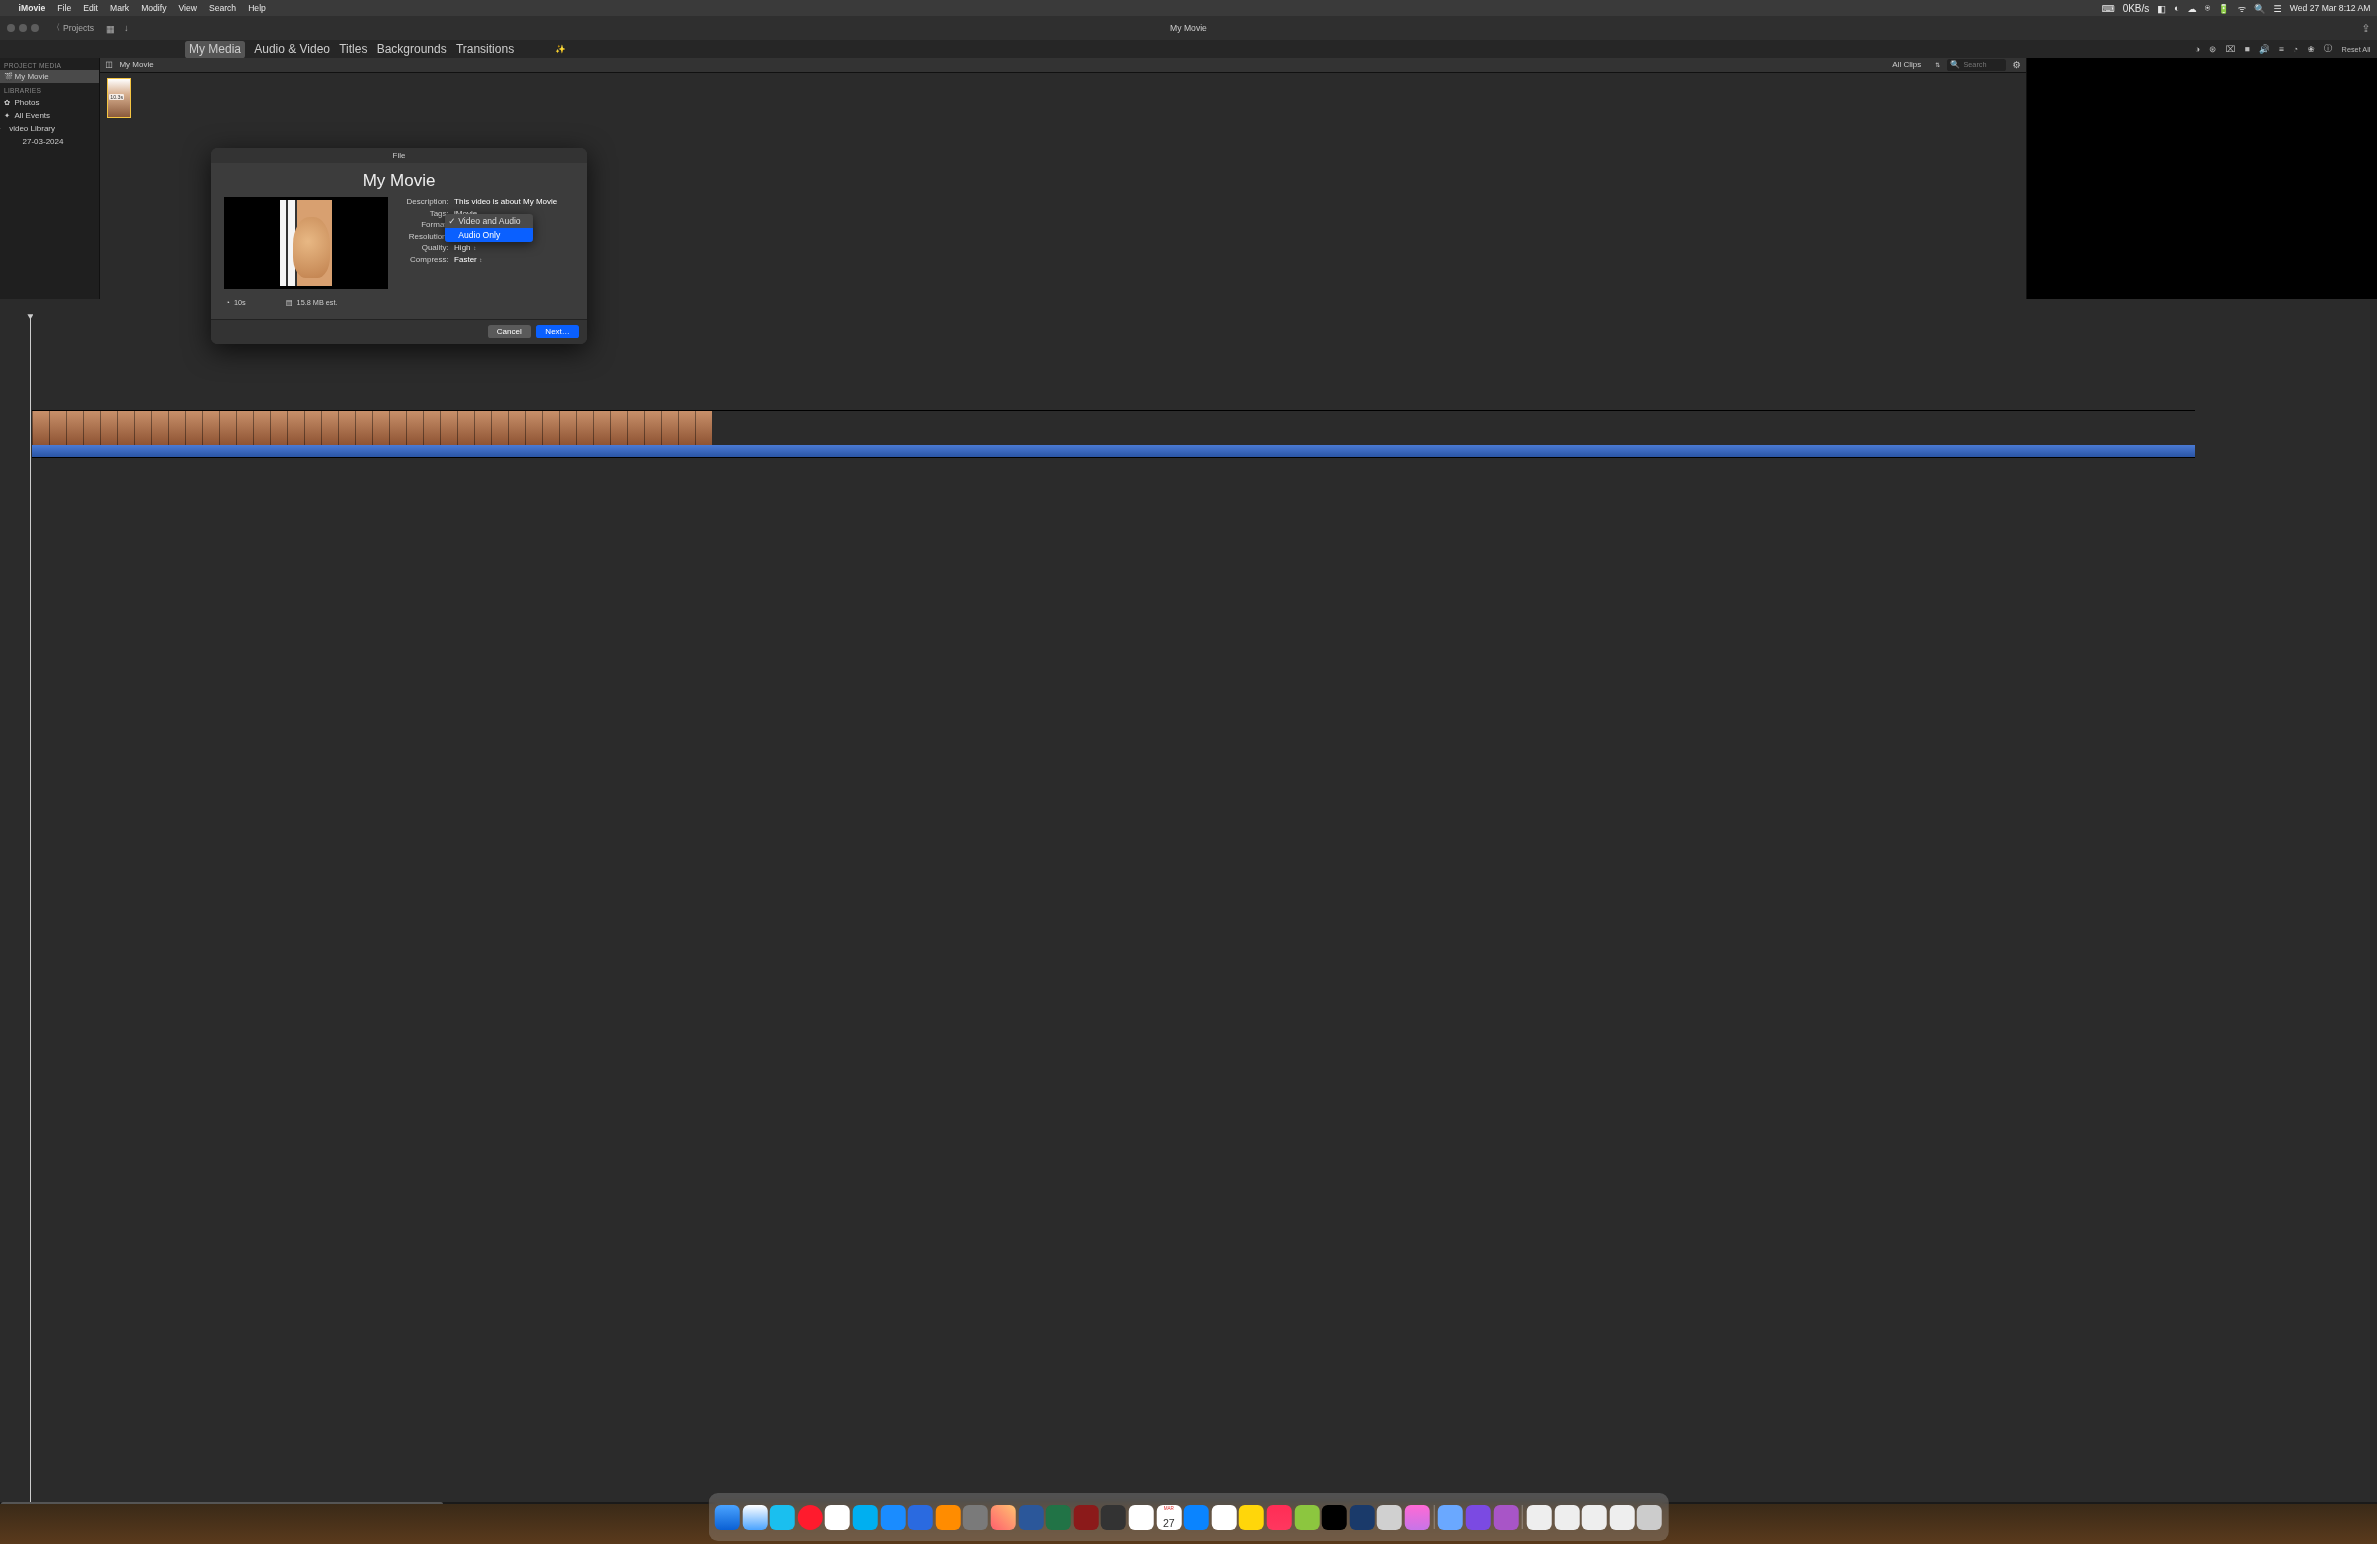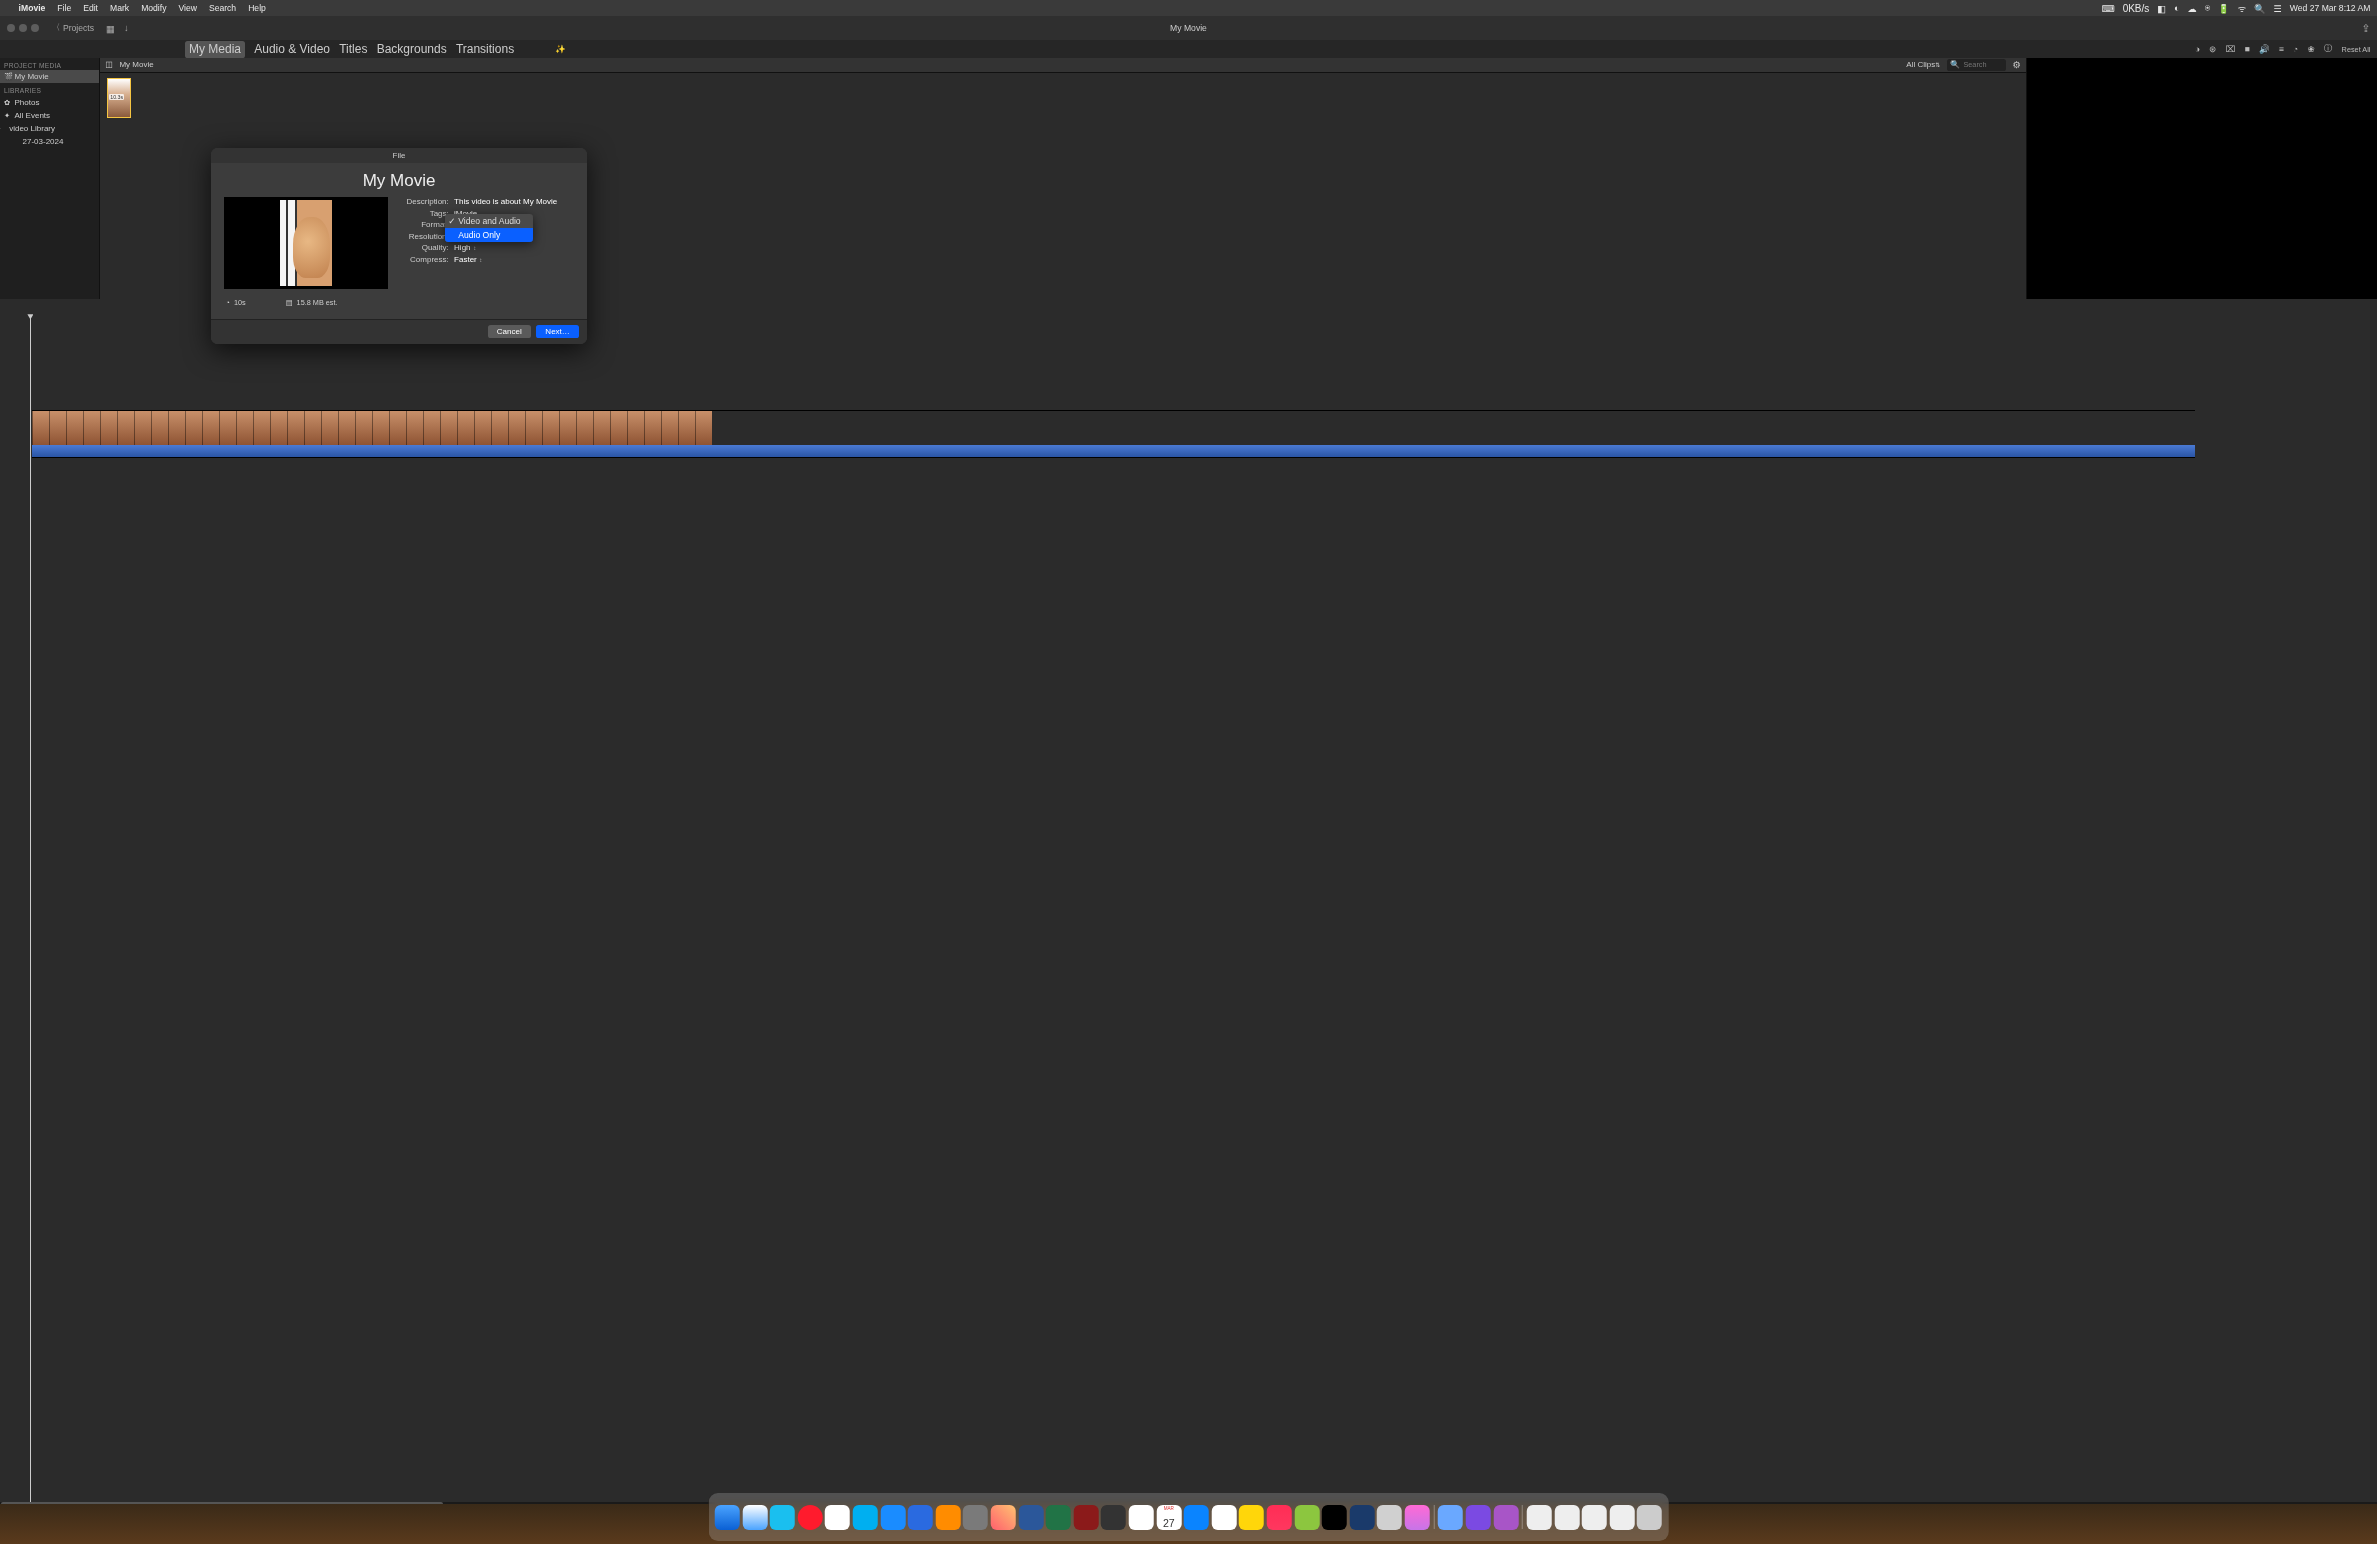--- a/index.html
+++ b/index.html
@@ -38,21 +38,21 @@
 .sidebar .item { padding: 2px 4px 2px 14.5px; display:flex; align-items:center; gap:4px; position:relative; }
 .sidebar .item.selected { background:#4a4a4a; }
 .sidebar .item .ic { position:absolute; left:4px; font-size:7.3px; }
 .sidebar .item .disclosure { position:absolute; left:-2.6px; font-size:6px; color:#888; }
 .sidebar .item.indent { padding-left:22.5px; }
 
 .browser { flex:1; background:#2b2b2b; position:relative; border-right:0.7px solid #111; }
 .browser-header { height:14.5px; background:#333; border-bottom:0.7px solid #111; display:flex; align-items:center; padding:0 5.3px; font-size:8px; color:#ccc; gap:6.6px; }
 .browser-header .proj { flex:0 0 auto; }
 .browser-header .spacer { flex:1; }
-.browser-header .allclips { display:flex; align-items:center; gap:0; }
+.browser-header .allclips { display:flex; align-items:center; gap:14px; }
 .browser-header .search { display:flex; align-items:center; gap:2.6px; background:#222; border-radius:2.6px; padding:1.3px 4px; width:59px; }
 .browser-header .search input { background:transparent; border:none; outline:none; color:#ccc; font-size:7.3px; width:40px; }
 .browser-header .gear { font-size:9.2px; }
 .browser .thumb { position:absolute; top:20px; left:6.6px; width:24px; height:40px; border:1.3px solid #f5c542; background: linear-gradient(#fff, #d8b090 40%, #8b5a3c); }
 .browser .thumb .dur { position:absolute; top:14.5px; left:1.3px; font-size:5.3px; background:rgba(255,255,255,0.8); color:#333; padding:0 1.3px; border-radius:1.3px; }
 
 .viewer { width: 350px; background:#1a1a1a; display:flex; flex-direction:column; }
 .viewer .canvas { flex:1; background:#000; display:flex; align-items:center; justify-content:center; }
 .viewer .canvas .catimg { width: 111px; height: 195px; background: linear-gradient(90deg, #f5f5f5 0 10%, #333 10% 14%, #f5f5f5 14% 24%, #333 24% 28%, #f5f5f5 28% 38%, #333 38% 42%, #d8a070 42% 100%); position:relative; }
 .viewer .canvas .catimg::after { content:""; position:absolute; right:5%; bottom:5%; width:65%; height:75%; background: radial-gradient(circle at 40% 40%, #e8b884, #c0804d); border-radius: 45% 45% 35% 35%; }

